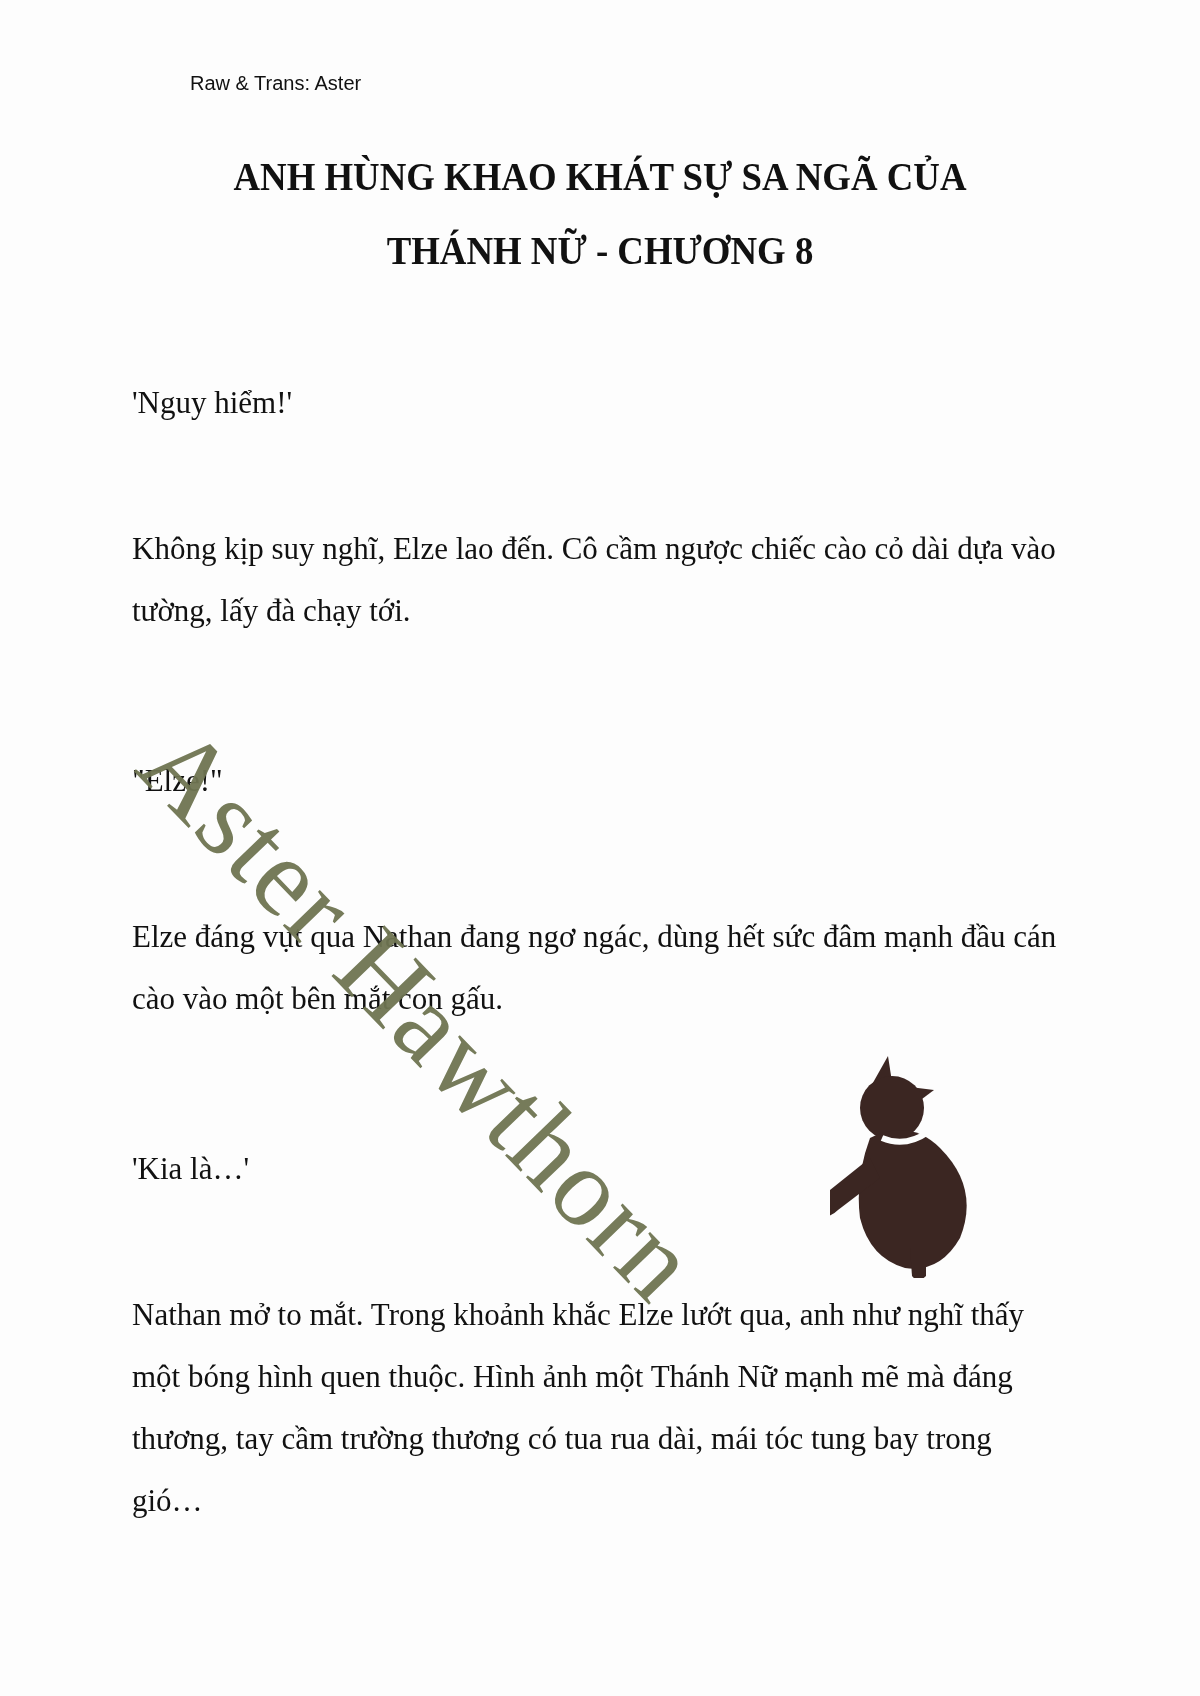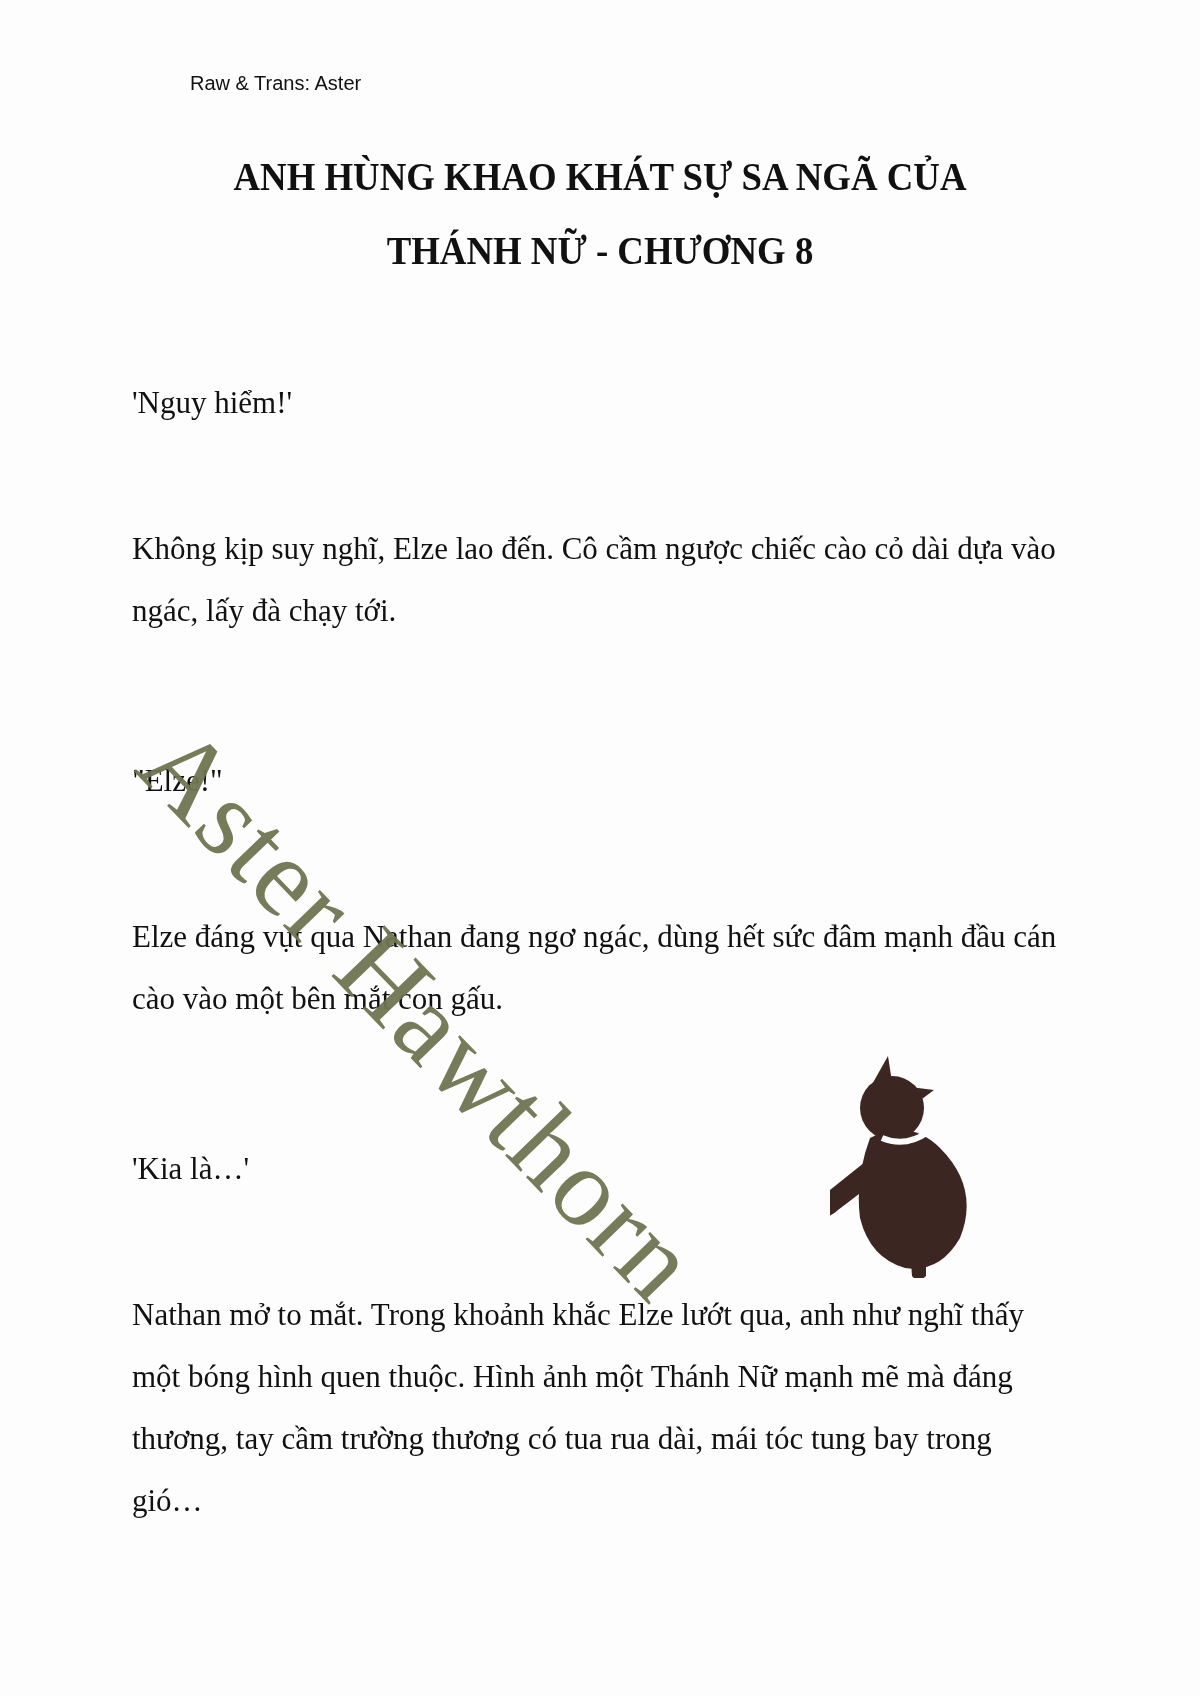--- a/index.html
+++ b/index.html
@@ -35,21 +35,21 @@
 <body>
 
 <div class="credit">Raw &amp; Trans: Aster</div>
 
 <div class="title">
   <div>ANH HÙNG KHAO KHÁT SỰ SA NGÃ CỦA</div>
   <div>THÁNH NỮ - CHƯƠNG 8</div>
 </div>
 
 <p class="para" style="top:372px">'Nguy hiểm!'</p>
-<p class="para" style="top:518px">Không kịp suy nghĩ, Elze lao đến. Cô cầm ngược chiếc cào cỏ dài dựa vào ngác, lấy đà chạy tới.</p>
+<p class="para" style="top:518px">Không kịp suy nghĩ, Elze lao đến. Cô cầm ngược chiếc cào cỏ dài dựa vào tường, lấy đà chạy tới.</p>
 <p class="para" style="top:750px">"Elze!"</p>
 <p class="para" style="top:906px">Elze đáng vụt qua Nathan đang ngơ ngác, dùng hết sức đâm mạnh đầu cán cào vào một bên mắt con gấu.</p>
 <p class="para" style="top:1138px">'Kia là…'</p>
 <p class="para" style="top:1284px">Nathan mở to mắt. Trong khoảnh khắc Elze lướt qua, anh như nghĩ thấy một bóng hình quen thuộc. Hình ảnh một Thánh Nữ mạnh mẽ mà đáng thương, tay cầm trường thương có tua rua dài, mái tóc tung bay trong gió…</p>
 
 <div class="watermark">Aster Hawthorn</div>
 
 <svg class="cat" viewBox="0 0 150 230">
   <g fill="#3b2622">
     <path d="M40 40 L58 8 L62 34 Z"></path>

